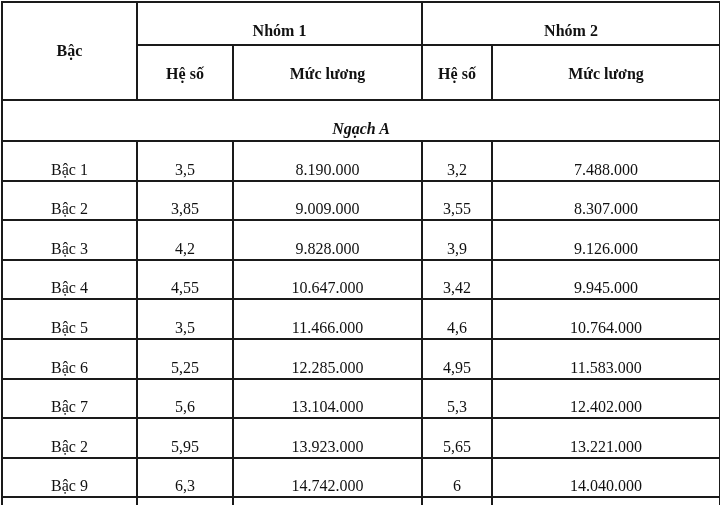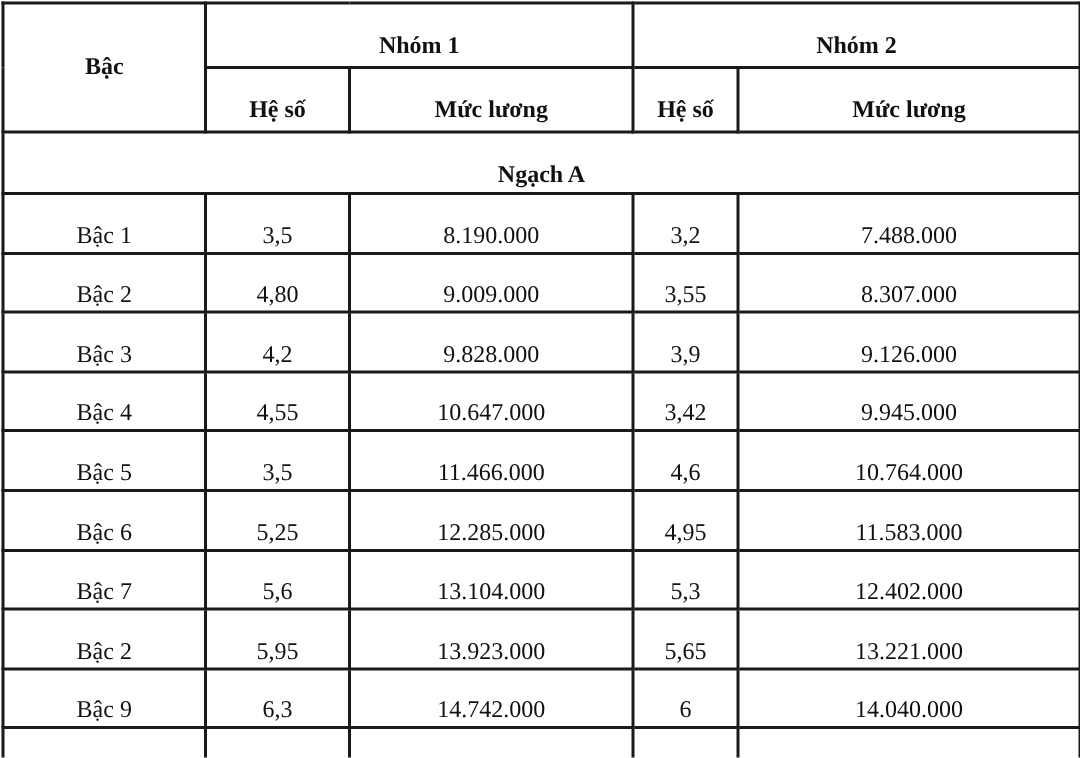--- a/index.html
+++ b/index.html
@@ -13,23 +13,23 @@
     table-layout:fixed;
   }
   td, th {
     border:2px solid #1a1a1a;
     text-align:center;
     padding:0;
     font-size:16px;
   }
   th { font-weight:bold; }
   .h-group { height:37px; vertical-align:bottom; padding-bottom:4px;text-align:center; }
-  .h-sub { height:37px; vertical-align:bottom; padding-bottom:4px; }
+  .h-sub { height:37px; vertical-align:bottom; padding-bottom:16px; }
   .h-bac { vertical-align:middle;font-family:Liberation Serif, serif; }
-  .section td { height:37px; font-weight:bold; vertical-align:bottom; padding-bottom:2px; }
+  .section td { height:37px; font-weight:bold; font-style:italic; vertical-align:bottom; padding-bottom:2px; }
   .row td { height:36.6px; vertical-align:bottom; padding-bottom:1px;border-radius:10px; }
 </style>
 </head>
 <body>
 
 <table>
   <colgroup>
     <col style="width:135px">
     <col style="width:96px">
     <col style="width:189px">
@@ -55,21 +55,21 @@
     </tr>
   <tr class="row">
         <td>Bậc 1</td>
         <td>3,5</td>
         <td>8.190.000</td>
         <td>3,2</td>
         <td>7.488.000</td>
       </tr>
       <tr class="row">
         <td>Bậc 2</td>
-        <td>4,80</td>
+        <td>3,85</td>
         <td>9.009.000</td>
         <td>3,55</td>
         <td>8.307.000</td>
       </tr>
       <tr class="row">
         <td>Bậc 3</td>
         <td>4,2</td>
         <td>9.828.000</td>
         <td>3,9</td>
         <td>9.126.000</td>

